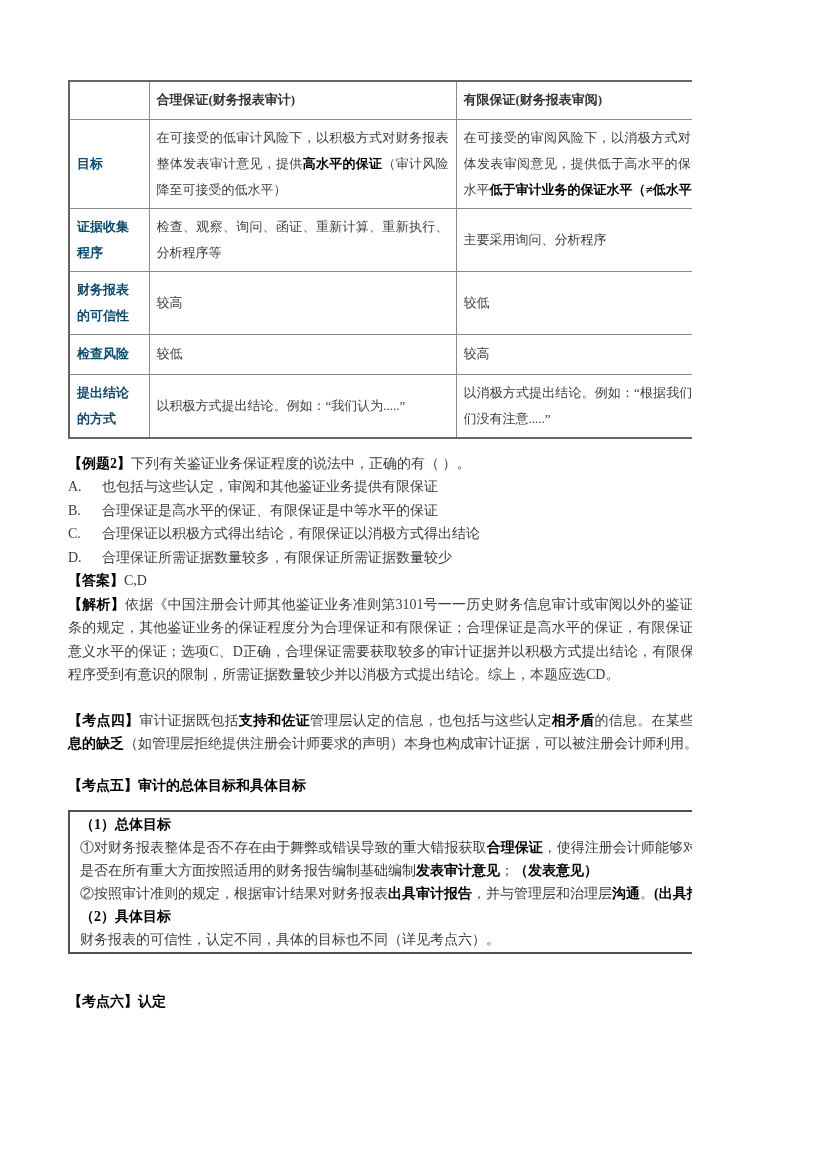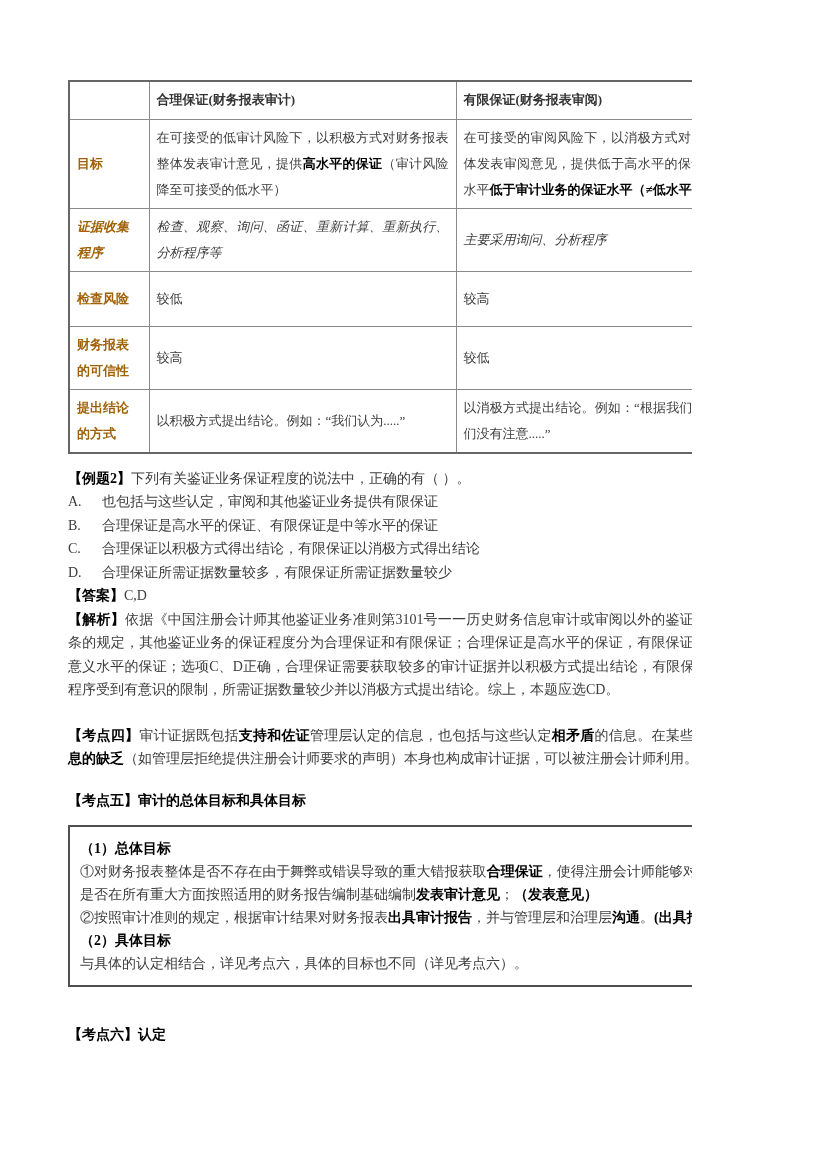--- a/index.html
+++ b/index.html
@@ -31,43 +31,43 @@
   .cmp th, .cmp td {
     border: 1px solid #8a8a8a;
     vertical-align: middle;
     padding: 5px 7px;
     line-height: 26px;
     box-sizing: border-box;
     overflow: hidden;
   }
   table.cmp { border: 2px solid #666666; }
   .cmp th { font-weight: 700; text-align: left; height: 38px; color: #333333; }
-  .cmp td.lbl { font-weight: 700; text-align: left; color: #a16207; }
+  .cmp td.lbl { font-weight: 700; text-align: left; color: #0c4a6e; }
   .cmp td.val { text-align: justify; }
   .cmp tbody tr:nth-child(1) td { height: 81px; }
-  .cmp tbody tr:nth-child(2) td { height: 61px; font-style: italic; }
+  .cmp tbody tr:nth-child(2) td { height: 61px; }
   .cmp tbody tr:nth-child(3) td { height: 55px; }
   .cmp tbody tr:nth-child(4) td { height: 40px; }
   .cmp tbody tr:nth-child(5) td { height: 58px; }
   .cmp tbody tr:nth-child(6) td { height: 61px; padding-left: 48px; }
 
   
   .para { line-height: 23.5px; text-align: justify; }
   .q    { margin-top: 13px; }
   .opt  { line-height: 23.5px; display: flex; }
   .okey { flex: 0 0 34px; }
   .kp4  { margin-top: 22px; }
   .kp5  { margin-top: 18px; }
   .kp6  { margin-top: 36px; }
 
   
   .box {
     margin-top: 13px;
     border: 2px solid #505050;
-    padding: 10px 10px;
+    padding: 1px 10px;
     width: 673px;
     box-sizing: content-box;
   }
   .boxline { line-height: 23px; text-align: justify; }
 </style>
 </head>
 <body>
 
 <div class="page">
   <div class="content">
@@ -90,28 +90,28 @@
             <td class="lbl">目标</td>
             <td class="val"><span>在可接受的低审计风险下，以积极方式对财务报表整体发表审计意见，提供</span><b>高水平的保证</b><span>（审计风险降至可接受的低水平）</span></td>
             <td class="val"><span>在可接受的审阅风险下，以消极方式对财务报表整体发表审阅意见，提供低于高水平的保证。该保证水平</span><b>低于审计业务的保证水平（≠低水平）</b></td>
           </tr>
           <tr>
             <td class="lbl">证据收集程序</td>
             <td class="val"><span>检查、观察、询问、函证、重新计算、重新执行、分析程序等</span></td>
             <td class="val"><span>主要采用询问、分析程序</span></td>
           </tr>
           <tr>
+            <td class="lbl">财务报表的可信性</td>
+            <td class="val"><span>较高</span></td>
+            <td class="val"><span>较低</span></td>
+          </tr>
+          <tr>
             <td class="lbl">检查风险</td>
             <td class="val"><span>较低</span></td>
             <td class="val"><span>较高</span></td>
-          </tr>
-          <tr>
-            <td class="lbl">财务报表的可信性</td>
-            <td class="val"><span>较高</span></td>
-            <td class="val"><span>较低</span></td>
           </tr>
           <tr>
             <td class="lbl">提出结论的方式</td>
             <td class="val"><span>以积极方式提出结论。例如：“我们认为.....”</span></td>
             <td class="val"><span>以消极方式提出结论。例如：“根据我们的审阅，我们没有注意.....”</span></td>
           </tr>
         </tbody>
     </table>
 
     <div class="para q"><b>【例题2】</b><span>下列有关鉴证业务保证程度的说法中，正确的有（ ）。</span></div>
@@ -141,19 +141,19 @@
 
     <div class="para kp4"><b>【考点四】</b><span>审计证据既包括</span><b>支持和佐证</b><span>管理层认定的信息，也包括与这些认定</span><b>相矛盾</b><span>的信息。在某些情况下，</span><b>信息的缺乏</b><span>（如管理层拒绝提供注册会计师要求的声明）本身也构成审计证据，可以被注册会计师利用。</span></div>
 
     <div class="para kp5"><b>【考点五】审计的总体目标和具体目标</b></div>
 
     <div class="box" id="kp5-box">
         <div class="boxline"><b>（1）总体目标</b></div>
         <div class="boxline"><span>①对财务报表整体是否不存在由于舞弊或错误导致的重大错报获取</span><b>合理保证</b><span>，使得注册会计师能够对财务报表是否在所有重大方面按照适用的财务报告编制基础编制</span><b>发表审计意见</b><span>；</span><b>（发表意见）</b></div>
         <div class="boxline"><span>②按照审计准则的规定，根据审计结果对财务报表</span><b>出具审计报告</b><span>，并与管理层和治理层</span><b>沟通</b><span>。</span><b>(出具报告）</b></div>
         <div class="boxline"><b>（2）具体目标</b></div>
-        <div class="boxline"><span>与具体的认定相结合，详见考点六，具体的目标也不同（详见考点六）。</span></div>
+        <div class="boxline"><span>财务报表的可信性，认定不同，具体的目标也不同（详见考点六）。</span></div>
       </div>
 
     <div class="para kp6"><b>【考点六】认定</b></div>
 
   </div>
 </div>
 
 </body></html>

